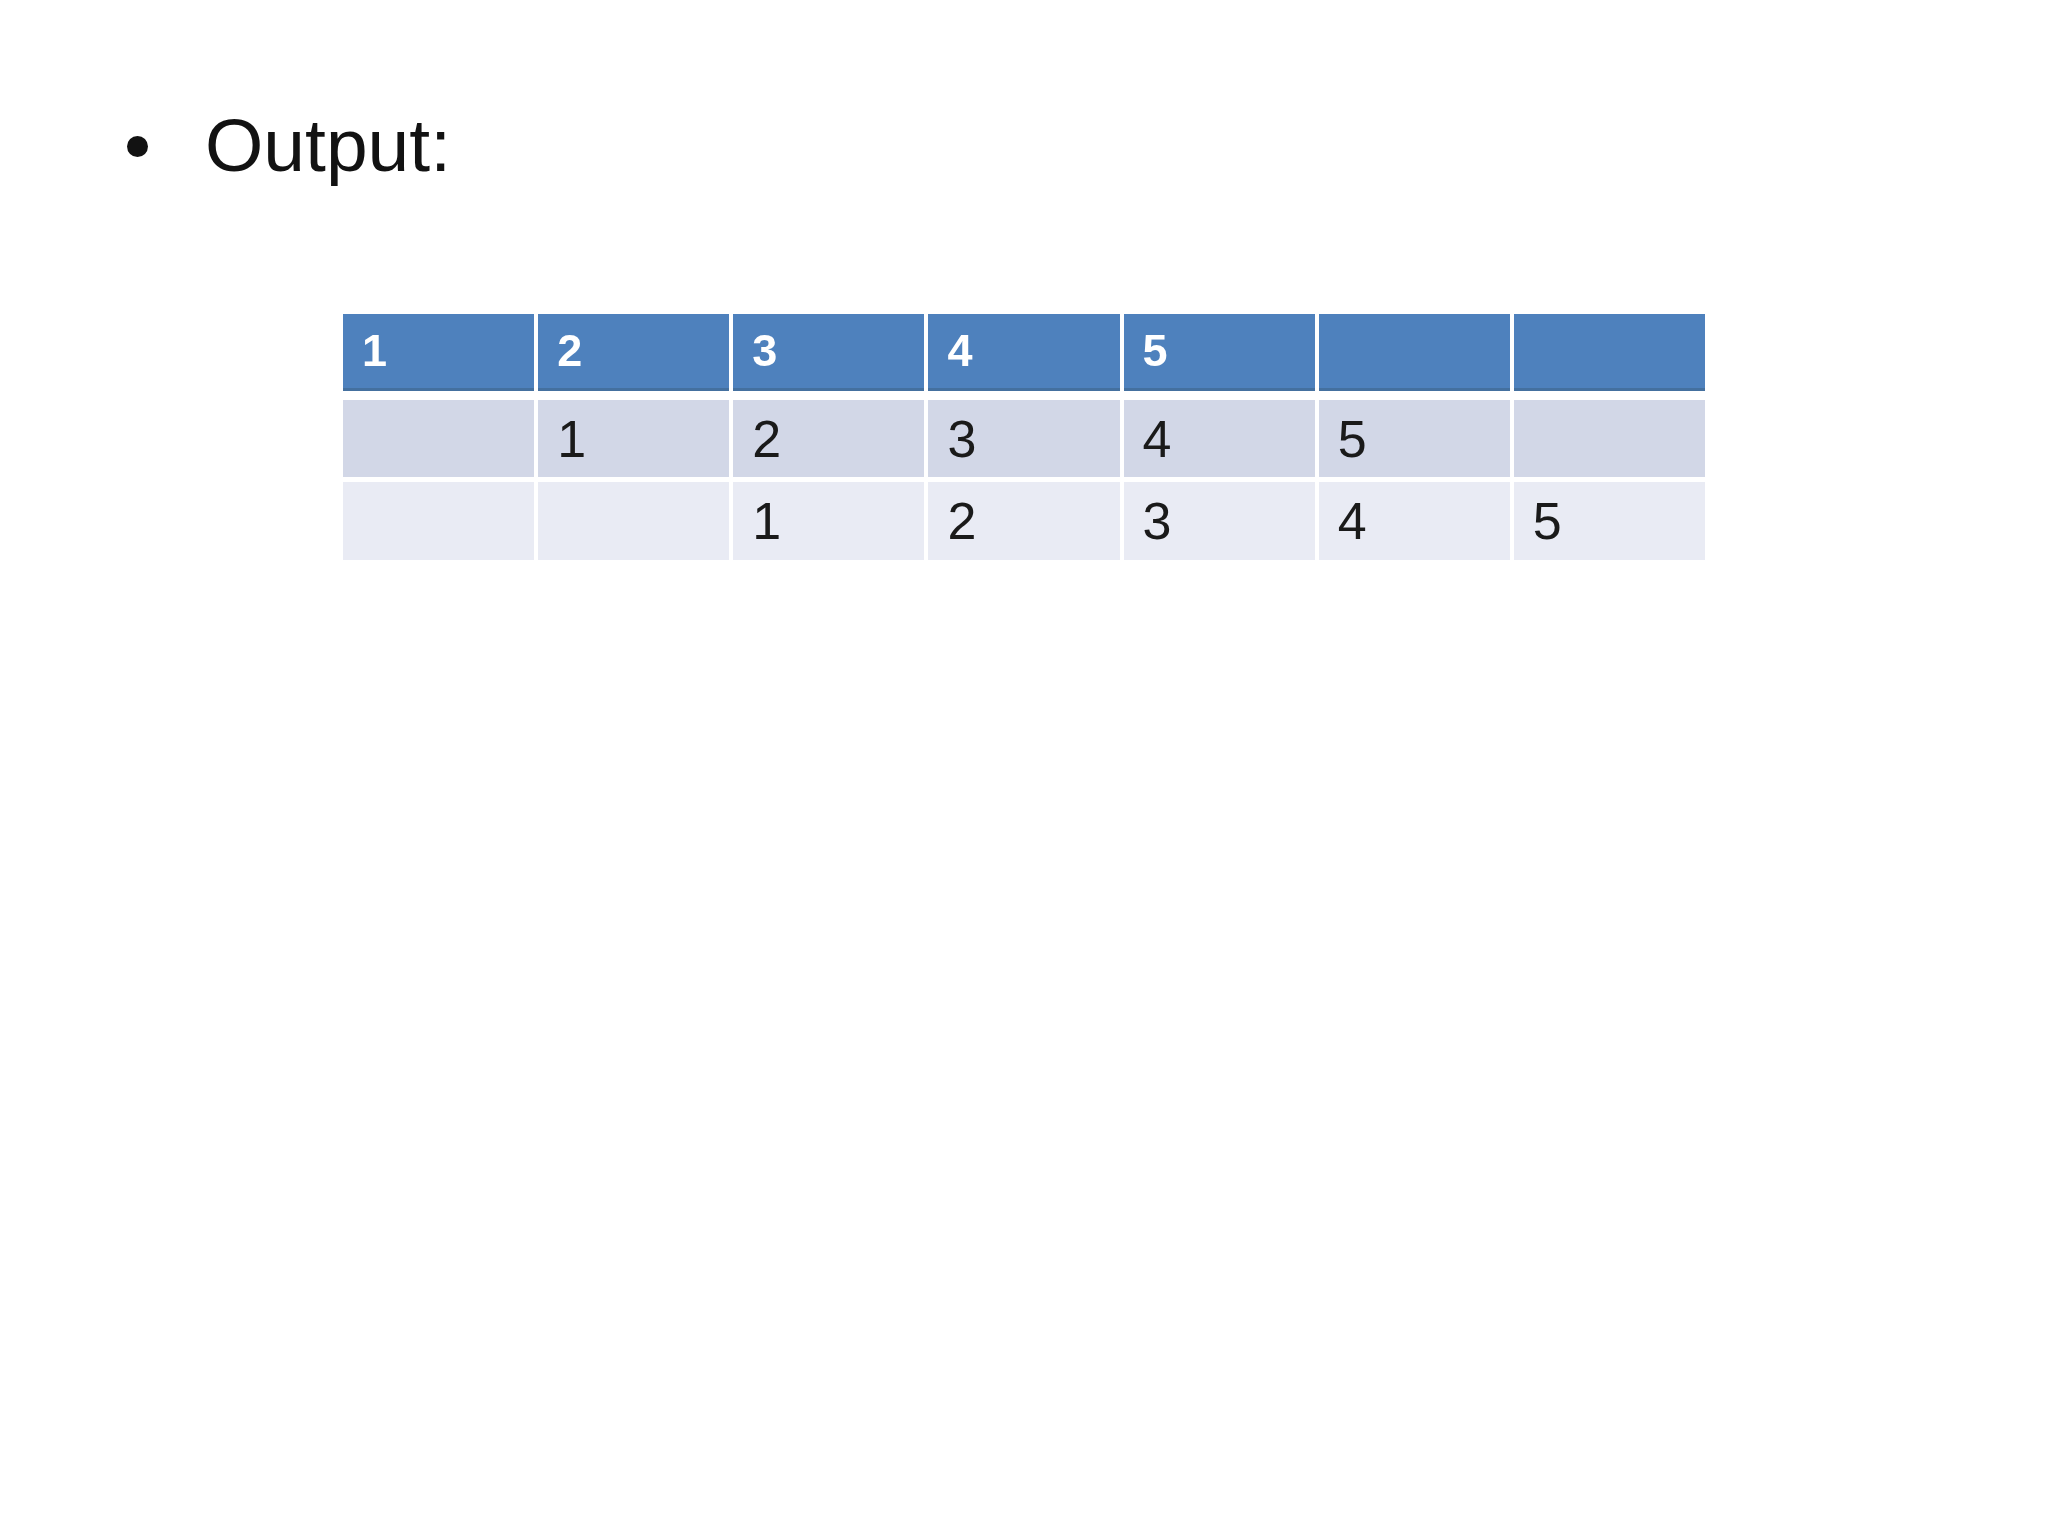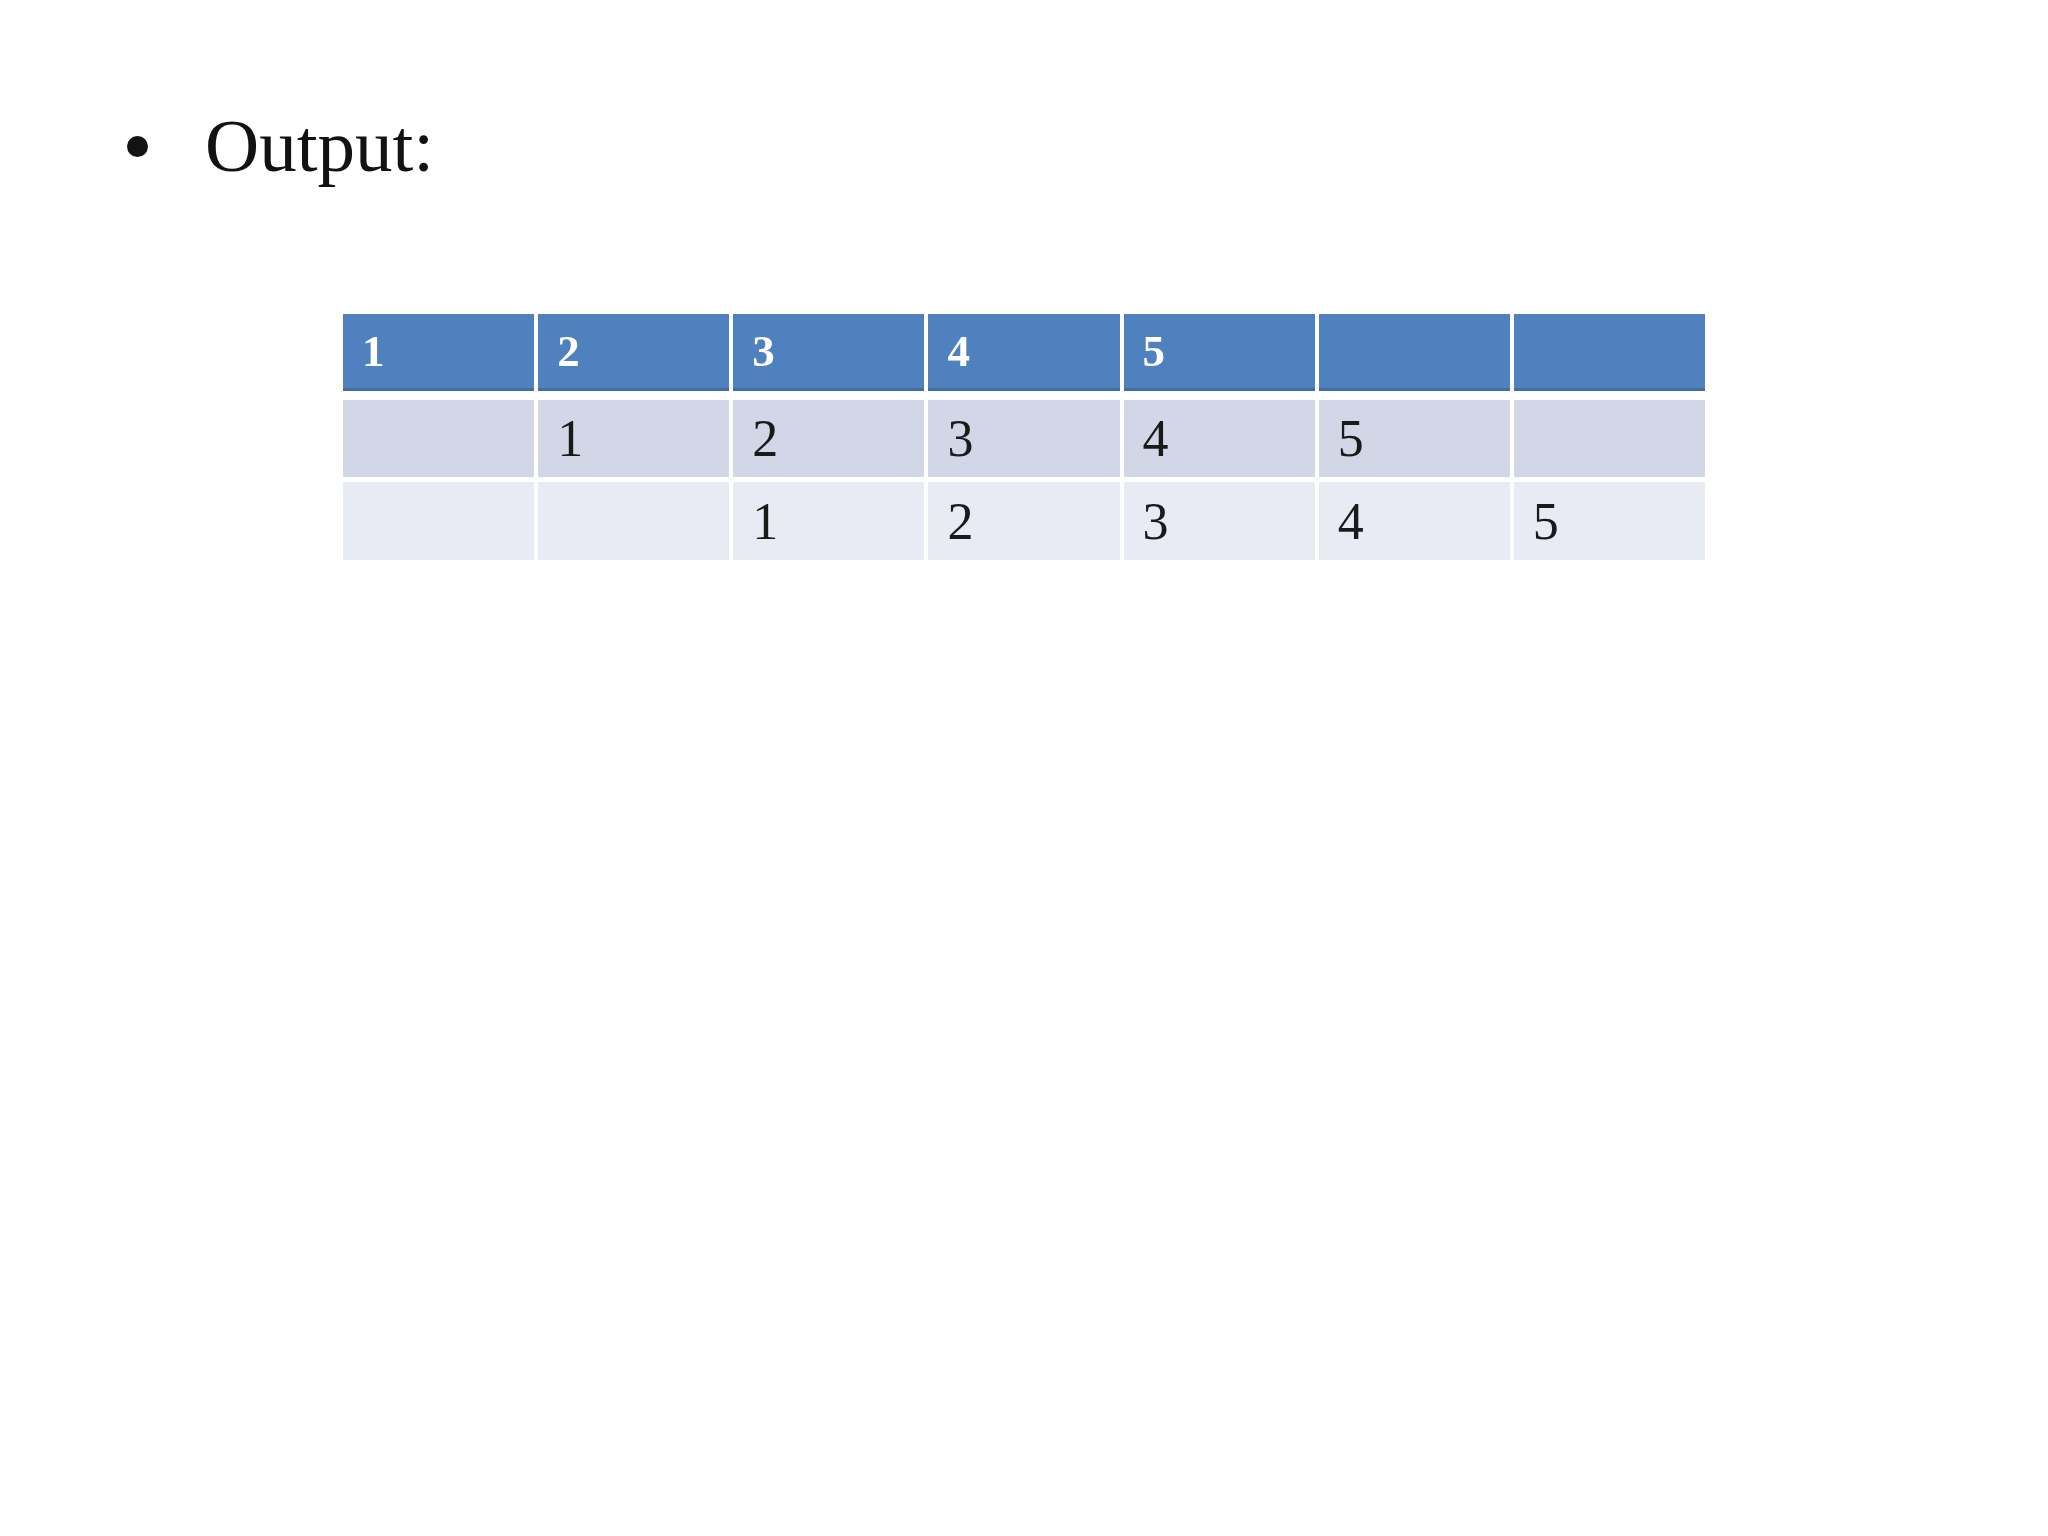--- a/index.html
+++ b/index.html
@@ -5,21 +5,21 @@
   html, body {
     margin: 0;
     padding: 0;
     background: #ffffff;
   }
   .slide {
     position: relative;
     width: 2048px;
     height: 1536px;
     background: var(--background, #ffffff);
-    font-family: Liberation Serif, serif;
+    font-family: Liberation Sans, sans-serif;
     overflow: hidden;
   }
 
   
   .title-bullet {
     position: absolute;
     left: 127px;
     top: 136px;
     width: 21px;
     height: 21px;

